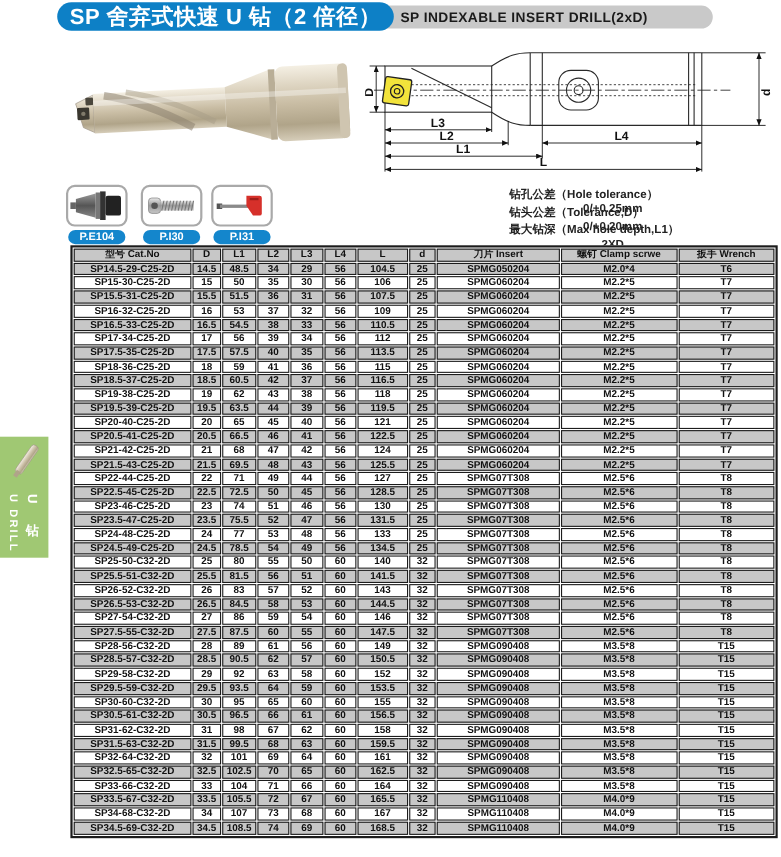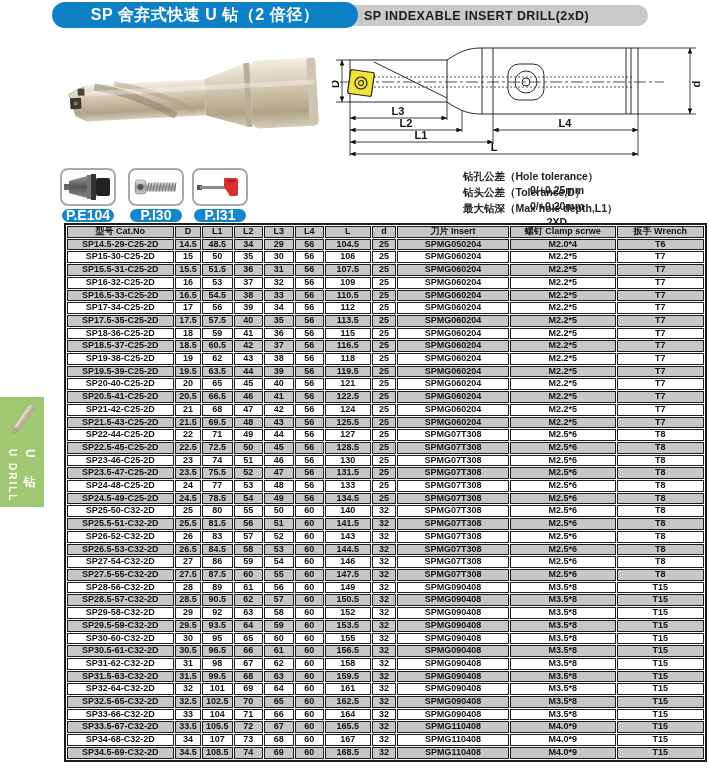--- a/index.html
+++ b/index.html
@@ -4,37 +4,37 @@
 <style>
   html,body{margin:0;padding:0;background:#fff;}
   #page{position:relative;width:710px;height:779px;background:#fff;overflow:hidden;
         font-family:"Liberation Sans","DejaVu Sans",sans-serif;color:#111;}
   
   .pill-gray{position:absolute;left:320px;top:5px;width:328px;height:21px;background:#c9c9c9;
              border-radius:11px;display:flex;align-items:center;padding-left:44px;box-sizing:border-box;
              font-weight:700;font-size:12.5px;letter-spacing:.4px;color:#1a1a1a;white-space:nowrap;}
   .pill-blue{position:absolute;left:52px;top:2px;width:306px;height:26px;background:#0d80c6;
              border-radius:13px;display:flex;align-items:center;justify-content:center;
-             color:#fff;font-weight:700;font-size:16px;letter-spacing:.5px;white-space:nowrap;}
+             color:#fff;font-weight:700;font-size:20px;letter-spacing:.5px;white-space:nowrap;}
   
   .side-tab{position:absolute;left:0;top:397px;width:44px;height:110px;background:#a0c873;
             display:flex;flex-direction:column;align-items:center;}
   .side-tab .texts{display:flex;flex-direction:row;gap:3px;margin-top:2px;}
   .v-en{writing-mode:vertical-rl;font-weight:700;font-size:10px;color:#fff;letter-spacing:2px;}
   .v-zh{writing-mode:vertical-rl;font-weight:700;font-size:12px;color:#fff;letter-spacing:3px;}
   
   .photo{position:absolute;left:55px;top:36px;}
   .diagram{position:absolute;left:332px;top:40px;}
   .diagram text{font-weight:700;font-size:11px;fill:#111;}
   
   .thumb{position:absolute;top:168px;width:56px;text-align:center;}
   .thumb .box{width:56px;height:38px;border:2px solid #a9a9a9;border-radius:8px;background:#fff;
               box-sizing:border-box;display:flex;align-items:center;justify-content:center;}
   .thumb .tag{margin:3px auto 0;width:52px;height:13px;background:#1486cc;border-radius:7px;
-              color:#fff;font-weight:700;font-size:14px;line-height:13px;}
+              color:#fff;font-weight:700;font-size:10px;line-height:13px;}
   #thumb-0{left:60px;} #thumb-1{left:128px;} #thumb-2{left:192px;}
   
   .tol{position:absolute;left:437px;top:170px;width:240px;}
   .tol-row{display:flex;height:16px;align-items:center;flex-direction:column;}
   .tol-label{width:188px;font-weight:700;font-size:10.5px;color:#222;white-space:nowrap;}
   .tol-value{width:75px;text-align:center;font-weight:700;font-size:10.5px;color:#222;white-space:nowrap;}
   
   #parts-table{position:absolute;left:64px;top:223px;width:643px;table-layout:fixed;
                border-collapse:separate;border-spacing:1px;background:#fff;border:2px solid #1c1c1c;}
   #parts-table th,#parts-table td{border:1px solid #1c1c1c;text-align:center;vertical-align:middle;

